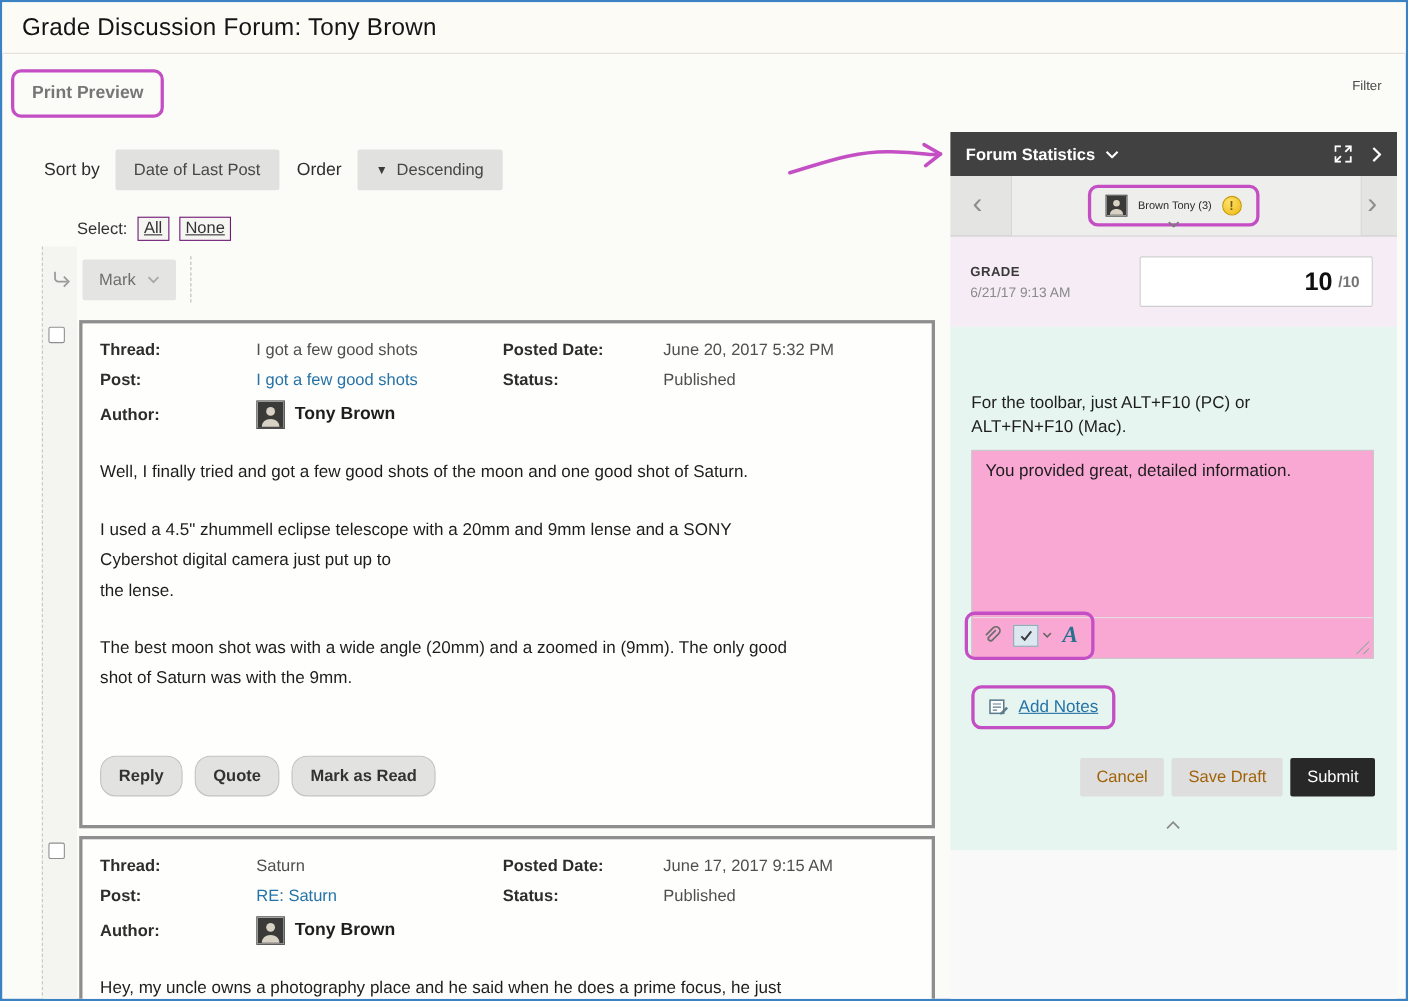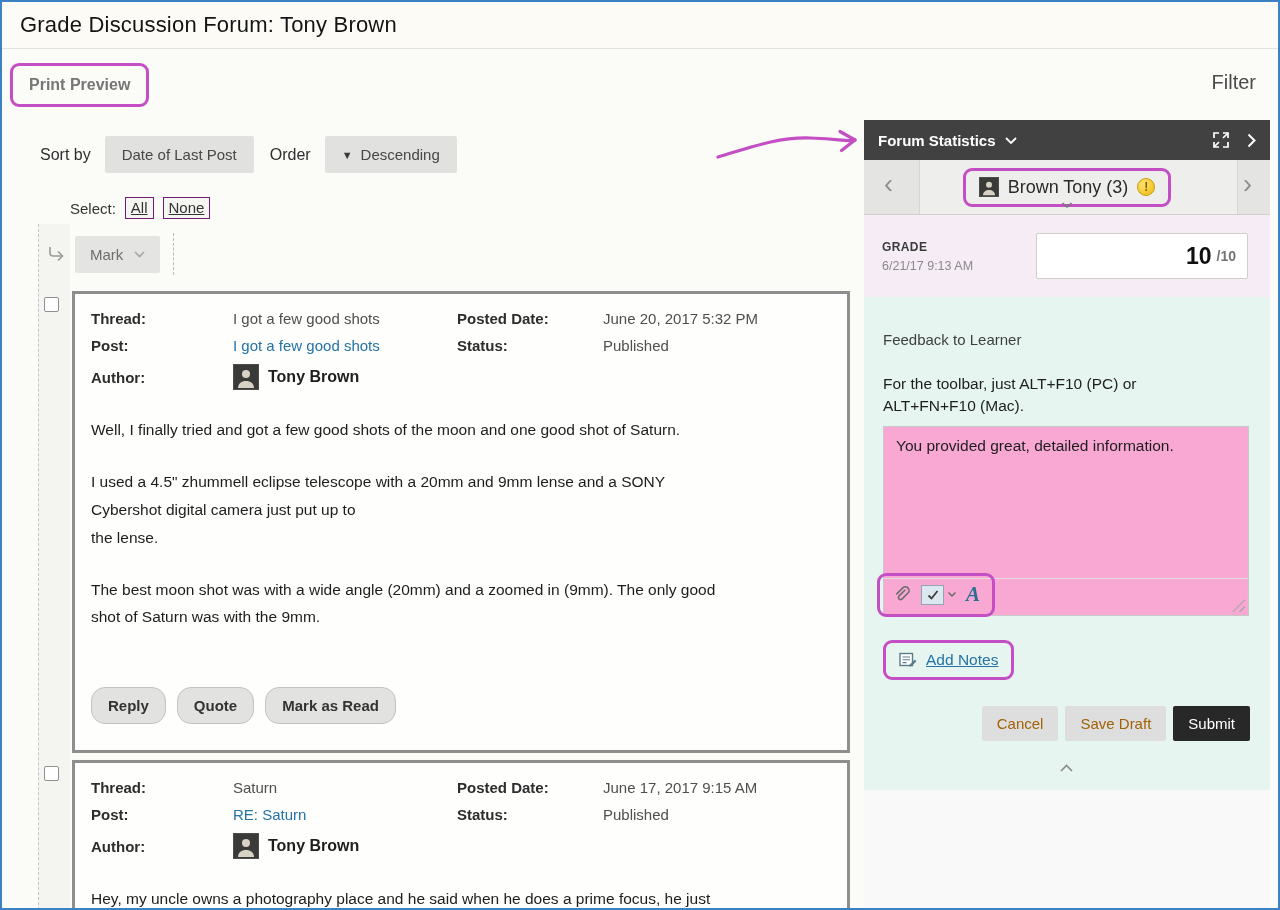--- a/index.html
+++ b/index.html
@@ -4,21 +4,21 @@
 <style>
   * { margin:0; padding:0; box-sizing:border-box; }
   html,body { width:1280px; height:910px; font-family:"Liberation Sans","DejaVu Sans",sans-serif; background:#fff; }
   .page { position:relative; width:1280px; height:910px; border:2px solid #3b82c4; background:#fbfbf7; overflow:hidden; }
 
   
   .titlebar { height:47px; background:#fcfbf6; border-bottom:1px solid #e3e1da; display:flex; align-items:center; padding-left:18px; }
   .titlebar h1 { font-size:22px; font-weight:500; color:#141414; letter-spacing:.2px; }
   .subheader { position:relative; height:60px; }
   .print-preview { position:absolute; left:8px; top:14px; border:3px solid #c44fc4; border-radius:9px; background:transparent; padding:10px 16px; font-size:16px; font-weight:bold; color:#767676; cursor:pointer; font-family:inherit; }
-  .filter { position:absolute; right:22px; top:22px; font-size:20px; color:#4a4a4a; cursor:pointer; }
+  .filter { position:absolute; right:22px; top:22px; font-size:12px; color:#4a4a4a; cursor:pointer; }
 
   
   .forum-list { position:absolute; left:12px; top:118px; width:836px; height:788px; }
   .rail { position:absolute; left:24px; top:104px; bottom:-2px; width:32px; background:#f4f4f1; border-left:1px dashed #c5c5c5; }
   .sort-row { display:flex; align-items:center; margin:16px 0 0 26px; position:relative; z-index:1; }
   .lbl { font-size:16px; color:#2e2e2e; }
   .gbtn { background:#e1e1df; border:none; border-radius:2px; padding:10px 17px; font-size:15px; color:#474747; margin-left:14px; cursor:pointer; display:inline-flex; align-items:center; gap:8px; font-family:inherit; }
   .gbtn .tri { font-size:11px; color:#3c3c3c; }
   .order-lbl { margin-left:16px; }
   .select-row { margin:24px 0 0 56px; font-size:15px; color:#333; display:flex; align-items:center; gap:9px; position:relative; z-index:1; }
@@ -56,21 +56,21 @@
   .fs-right { display:flex; align-items:center; gap:18px; }
   .fs-right svg { cursor:pointer; }
 
   .student-nav { position:relative; height:55px; background:#e4e4e2; border-bottom:1px solid #d0d0ce; display:flex; align-items:center; justify-content:center; }
   .nav-inset { position:absolute; left:55px; right:32px; top:0; bottom:0; background:#eeeeec; border-left:1px solid #d6d6d4; border-right:1px solid #d6d6d4; }
   .nav-chevron { position:absolute; top:50%; transform:translateY(-58%); font-size:27px; color:#8e8e8e; cursor:pointer; line-height:1; }
   .nav-chevron.prev { left:20px; }
   .nav-chevron.next { right:18px; }
   .student-pill { position:relative; z-index:1; display:flex; align-items:center; gap:9px; border:3px solid #c44fc4; border-radius:9px; padding:6px 13px; cursor:pointer; }
   .avatar.small { width:20px; height:20px; }
-  .student-name { font-size:18px; color:#2b2b2b; }
+  .student-name { font-size:10px; color:#2b2b2b; }
   .ng-icon { width:18px; height:18px; border-radius:50%; background:radial-gradient(circle at 35% 30%, #ffe170, #ecb90c); border:1px solid #c79d08; color:#7a6200; font-weight:bold; font-size:12px; display:flex; align-items:center; justify-content:center; }
   .pill-caret { position:absolute; left:50%; bottom:2px; transform:translateX(-50%); z-index:2; cursor:pointer; }
 
   .grade-section { height:82px; background:#f6ecf5; display:flex; align-items:center; justify-content:space-between; padding:0 22px 0 18px; }
   .grade-label { font-size:12px; font-weight:bold; color:#3a3a3a; letter-spacing:.4px; }
   .grade-timestamp { font-size:12.5px; color:#8a8a8a; margin-top:5px; }
   .grade-box { width:212px; height:46px; background:#fff; border:1px solid #cfcfcf; border-radius:2px; display:flex; align-items:center; justify-content:flex-end; padding:0 11px; gap:5px; cursor:text; }
   .grade-val { font-size:23px; font-weight:bold; color:#101010; }
   .grade-outof { font-size:14px; font-weight:bold; color:#737373; }
 
@@ -281,21 +281,20 @@
         <div class="grade-label">GRADE</div>
         <div class="grade-timestamp">6/21/17 9:13 AM</div>
       </div>
       <div class="grade-box">
         <span class="grade-val">10</span>
         <span class="grade-outof">/10</span>
       </div>
     </div>
 
     <div class="feedback-section">
-      <div class="fb-title">Feedback to Learner</div>
       <div class="fb-hint">For the toolbar, just ALT+F10 (PC) or ALT+FN+F10 (Mac).</div>
 
       <div class="editor">
         <div class="editor-text">You provided great, detailed information.</div>
         <div class="editor-toolbar">
           <span class="tb-outline">
             <span class="tb-icon">
               <svg width="19" height="19" viewBox="0 0 20 20">
                 <path d="M13.5 5.5l-6.2 6.2a2.2 2.2 0 0 0 3.1 3.1l6.4-6.4a3.8 3.8 0 0 0-5.4-5.4L5 9.4" fill="none" stroke="#6e6e6e" stroke-width="1.7" stroke-linecap="round"></path>
               </svg>

